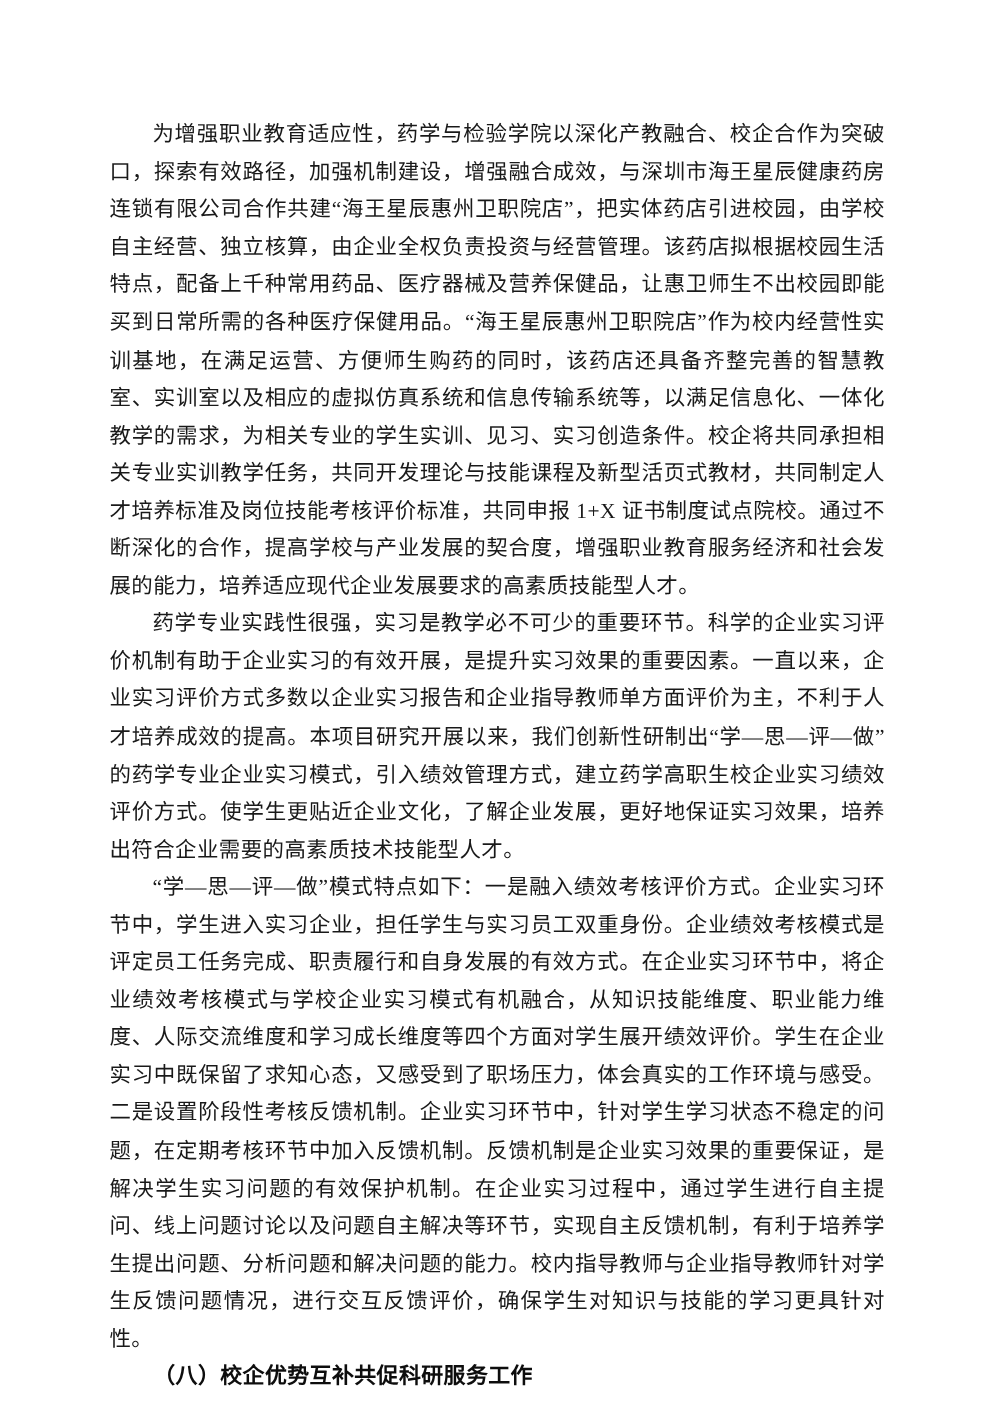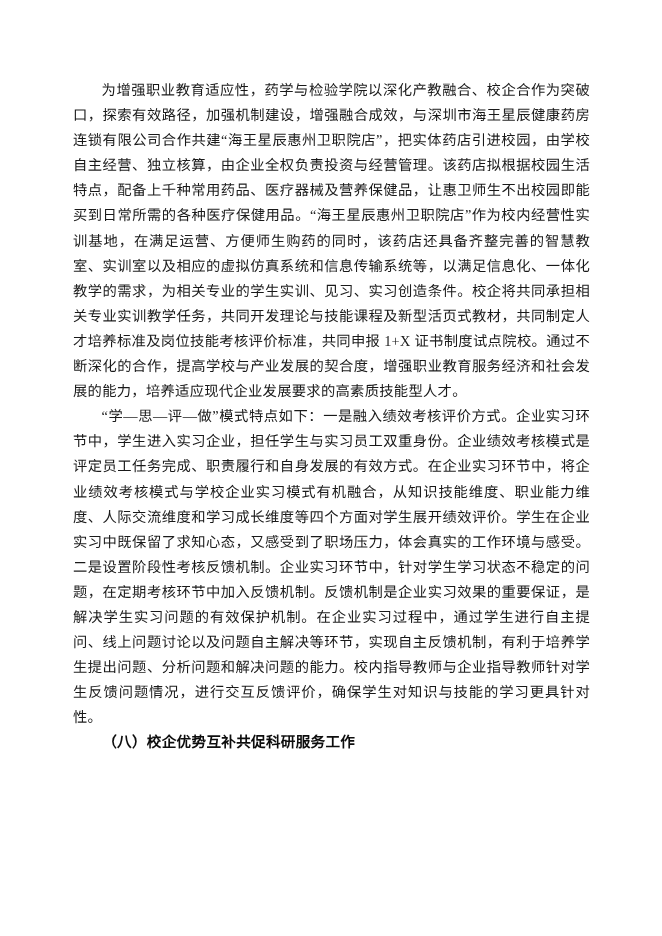--- a/index.html
+++ b/index.html
@@ -50,19 +50,20 @@
 </style>
 </head>
 <body>
 
 <div class="page">
   <div class="doc-body">
 
     <p class="para blk">为增强职业教育适应性，药学与检验学院以深化产教融合、校企合作为突破口，探索有效路径，加强机制建设，增强融合成效，与深圳市海王星辰健康药房连锁有限公司合作共建“海王星辰惠州卫职院店”，把实体药店引进校园，由学校自主经营、独立核算，由企业全权负责投资与经营管理。该药店拟根据校园生活特点，配备上千种常用药品、医疗器械及营养保健品，让惠卫师生不出校园即能买到日常所需的各种医疗保健用品。“海王星辰惠州卫职院店”作为校内经营性实训基地，在满足运营、方便师生购药的同时，该药店还具备齐整完善的智慧教室、实训室以及相应的虚拟仿真系统和信息传输系统等，以满足信息化、一体化教学的需求，为相关专业的学生实训、见习、实习创造条件。校企将共同承担相关专业实训教学任务，共同开发理论与技能课程及新型活页式教材，共同制定人才培养标准及岗位技能考核评价标准，共同申报 1+X 证书制度试点院校。通过不断深化的合作，提高学校与产业发展的契合度，增强职业教育服务经济和社会发展的能力，培养适应现代企业发展要求的高素质技能型人才。</p>
 
 
+    <p class="para blk">药学专业实践性很强，实习是教学必不可少的重要环节。科学的企业实习评价机制有助于企业实习的有效开展，是提升实习效果的重要因素。一直以来，企业实习评价方式多数以企业实习报告和企业指导教师单方面评价为主，不利于人才培养成效的提高。本项目研究开展以来，我们创新性研制出“学—思—评—做”的药学专业企业实习模式，引入绩效管理方式，建立药学高职生校企业实习绩效评价方式。使学生更贴近企业文化，了解企业发展，更好地保证实习效果，培养出符合企业需要的高素质技术技能型人才。</p>
 
     <p class="para blk">“学—思—评—做”模式特点如下：一是融入绩效考核评价方式。企业实习环节中，学生进入实习企业，担任学生与实习员工双重身份。企业绩效考核模式是评定员工任务完成、职责履行和自身发展的有效方式。在企业实习环节中，将企业绩效考核模式与学校企业实习模式有机融合，从知识技能维度、职业能力维度、人际交流维度和学习成长维度等四个方面对学生展开绩效评价。学生在企业实习中既保留了求知心态，又感受到了职场压力，体会真实的工作环境与感受。二是设置阶段性考核反馈机制。企业实习环节中，针对学生学习状态不稳定的问题，在定期考核环节中加入反馈机制。反馈机制是企业实习效果的重要保证，是解决学生实习问题的有效保护机制。在企业实习过程中，通过学生进行自主提问、线上问题讨论以及问题自主解决等环节，实现自主反馈机制，有利于培养学生提出问题、分析问题和解决问题的能力。校内指导教师与企业指导教师针对学生反馈问题情况，进行交互反馈评价，确保学生对知识与技能的学习更具针对性。</p>
 
     <h2 class="section-heading blk">（八）校企优势互补共促科研服务工作</h2>
 
   </div>
 </div>
 
 </body></html>

